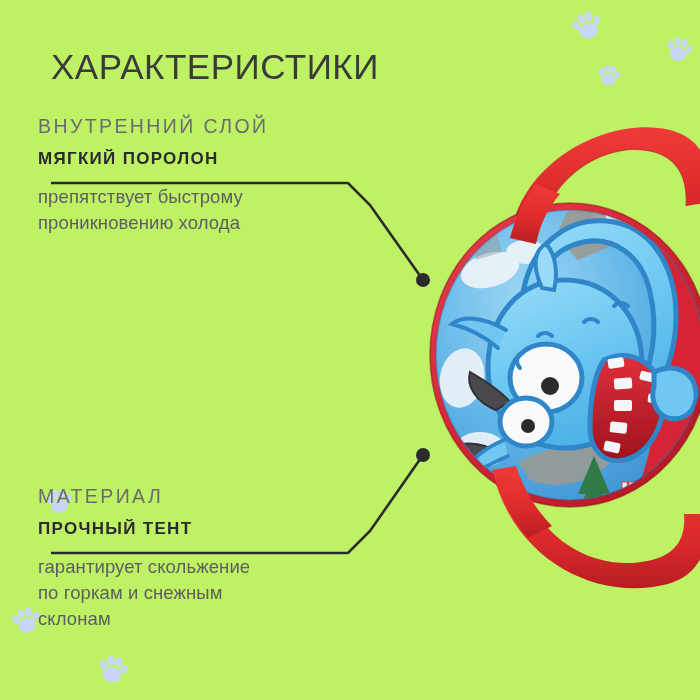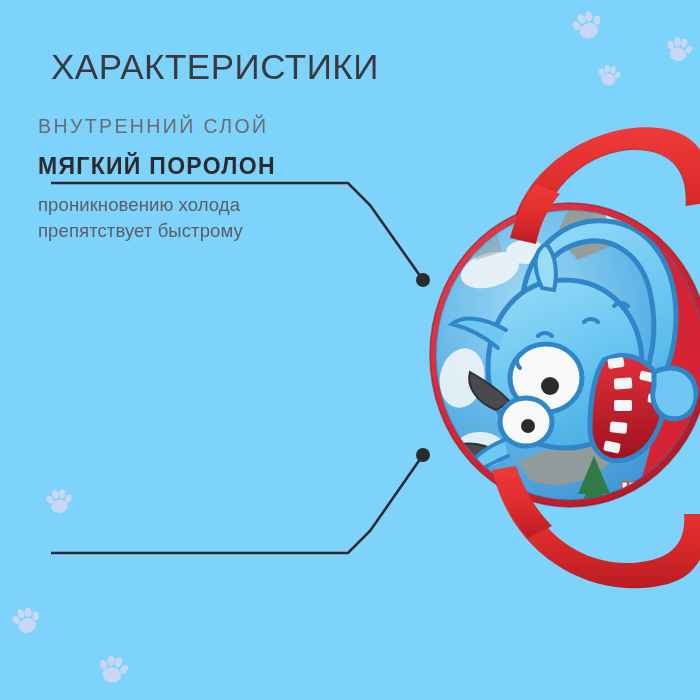--- a/index.html
+++ b/index.html
@@ -3,21 +3,21 @@
 <meta charset="utf-8">
 <title>Характеристики</title>
 <style>
   html,body{margin:0;padding:0;}
   body{
     width:700px;height:700px;
     background:#ffffff;
     font-family:"Liberation Sans","DejaVu Sans",sans-serif;
     overflow:hidden;
   }
-  .stage{position:relative;width:700px;height:700px;overflow:hidden;background:#7dd3fc;}
+  .stage{position:relative;width:700px;height:700px;overflow:hidden;background:#bef264;}
 
   
   .paw{position:absolute;pointer-events:none;}
   .paw svg{display:block;}
 
   
   .page-title{
     position:absolute;left:51px;top:46px;
     font-size:35px;line-height:42px;
     font-weight:400;
@@ -29,26 +29,26 @@
   
   .feature{position:absolute;left:38px;width:330px;}
   .feature .kicker{
     font-size:19.5px;line-height:26px;
     font-weight:300;
     letter-spacing:2.4px;
     color:#6b6b70;
     white-space:nowrap;
   }
   .feature .headline{
-    font-size:23px;line-height:27px;
+    font-size:17px;line-height:27px;
     font-weight:700;
     letter-spacing:1.3px;
     color:#2b2b2d;
     white-space:nowrap;
-    margin-top:14px;
+    margin-top:6px;
   }
   .feature .desc{
     font-size:18.5px;line-height:26px;
     font-weight:400;
     color:#5d5d63;
     letter-spacing:0.1px;
     margin-top:12px;
   }
   .feature .desc div{white-space:nowrap;}
 
@@ -123,25 +123,34 @@
   </svg>
       </div>
     </div>
 
   <div class="page-title">ХАРАКТЕРИСТИКИ</div>
 
   <div class="feature" id="feature-insulation">
     <div class="kicker">ВНУТРЕННИЙ СЛОЙ</div>
     <div class="headline">МЯГКИЙ ПОРОЛОН</div>
     <div class="desc">
+      <div>препятствует быстрому</div>
       <div>проникновению холода</div>
-      <div>препятствует быстрому</div>
     </div>
   </div>
 
+  <div class="feature" id="feature-material">
+    <div class="kicker">МАТЕРИАЛ</div>
+    <div class="headline">ПРОЧНЫЙ ТЕНТ</div>
+    <div class="desc">
+      <div>гарантирует скольжение</div>
+      <div>по горкам и снежным</div>
+      <div>склонам</div>
+    </div>
+  </div>
 
   <svg class="connectors" id="connector-layer" viewBox="0 0 700 700">
       <polyline points="51,183 348,183 370,205 423,280" fill="none" stroke="#2b2b2d" stroke-width="2.6" stroke-linejoin="miter"></polyline>
       <circle cx="423" cy="280" r="7" fill="#2b2b2d"></circle>
       <polyline points="51,553 348,553 370,531 423,455" fill="none" stroke="#2b2b2d" stroke-width="2.6" stroke-linejoin="miter"></polyline>
       <circle cx="423" cy="455" r="7" fill="#2b2b2d"></circle>
     </svg>
 
   <div class="product">
     <svg viewBox="0 0 292 480" width="292" height="480">

